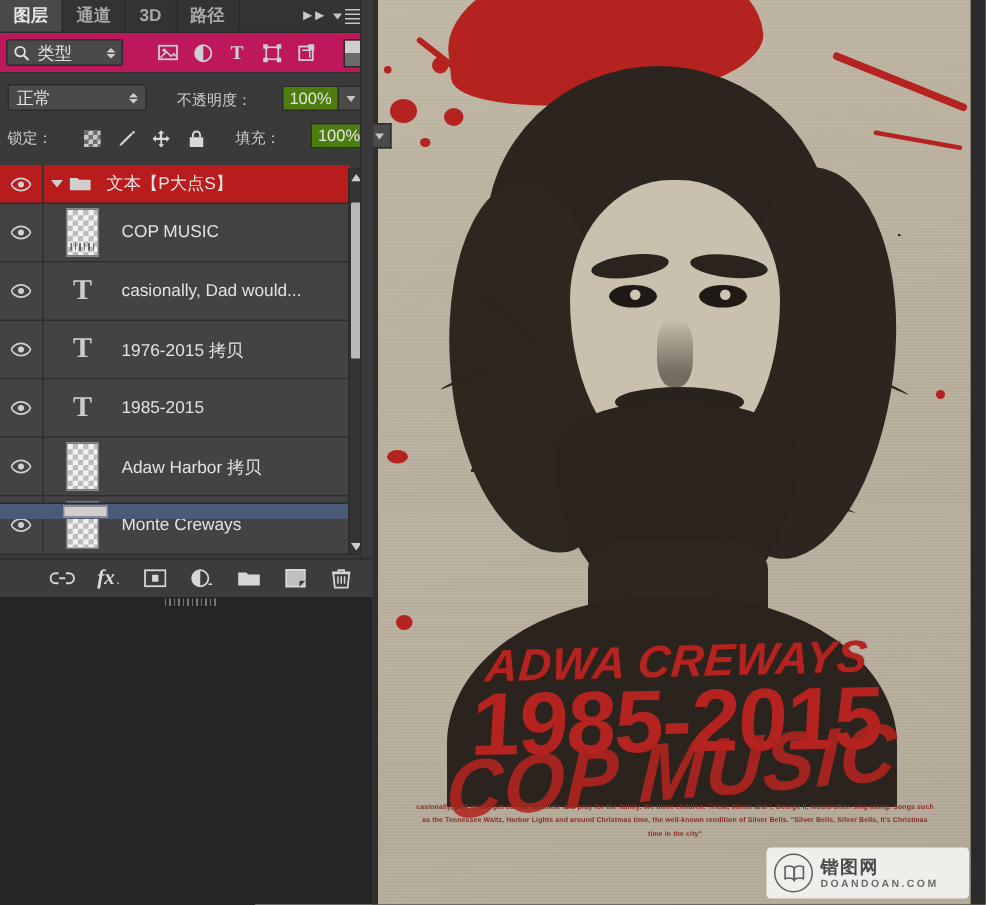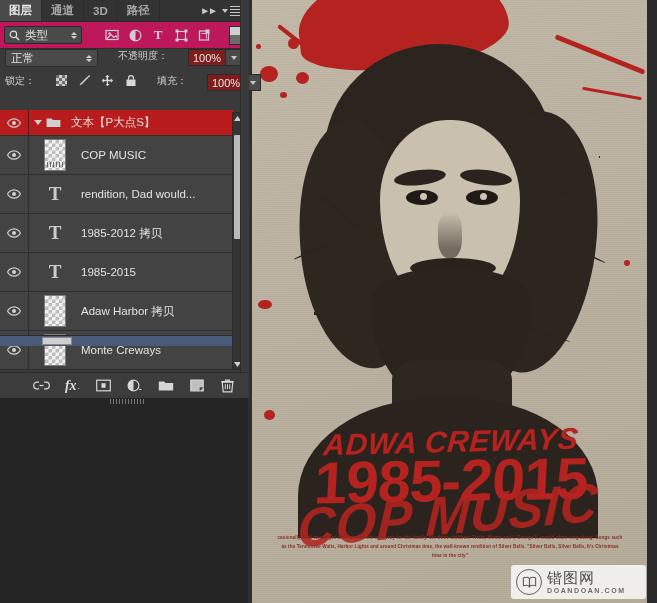--- a/index.html
+++ b/index.html
@@ -146,21 +146,21 @@
     display:flex;align-items:center;gap:5px;
     background:rgba(255,255,255,.80);border-radius:3px;padding:0 5px;
     box-sizing:border-box;
   }
   .wm-badge{
     width:24px;height:24px;border-radius:50%;
     border:1.6px solid #5f5f5f;display:flex;align-items:center;justify-content:center;
     flex:0 0 auto;
   }
   .wm-text{display:flex;flex-direction:column;line-height:1;}
-  .wm-cn{font-size:15px;font-weight:normal;color:#4a4a4a;letter-spacing:1px;}
+  .wm-cn{font-size:12px;font-weight:bold;color:#4a4a4a;letter-spacing:1px;}
   .wm-en{font-size:7px;font-weight:bold;color:#6b6b6b;letter-spacing:1.6px;margin-top:2px;}
 
   
   #layers-panel{
     position:absolute;left:0;top:0;width:248px;height:398px;
     background:#3a3a3a;
     border-right:1px solid #1d1d1d;
     box-sizing:border-box;
     color:#d4d4d4;font-size:11px;
   }
@@ -197,30 +197,30 @@
   .spin i.dn{border-top:3px solid #cfcfcf;}
   .ficons{display:flex;align-items:center;gap:9px;margin-left:6px;}
   .ficon{width:14px;height:14px;display:flex;align-items:center;justify-content:center;color:#cfcfcf;}
   .fswitch{
     margin-left:auto;width:12px;height:17px;
     background:linear-gradient(180deg,#cfcfcf 0 50%,#6b6b6b 50% 100%);
     border:1px solid #2b2b2b;
   }
 
   .blendrow,.lockrow{
-    height:25px;display:flex;align-items:flex-start;padding:0 5px;gap:20px;
+    height:25px;display:flex;align-items:flex-end;padding:0 5px;gap:20px;
     background:#3a3a3a;
   }
   .blendsel{
     width:110px;height:18px;background:#4a4a4a;border:1px solid #2b2b2b;border-radius:2px;
     display:flex;align-items:center;padding:0 5px;box-sizing:border-box;font-size:11.5px;color:#e4e4e4;
   }
   .lbl-cn{font-size:10px;color:#cfcfcf;white-space:nowrap;}
   .numfield{
-    width:38px;height:17px;background:#7f1d1d;border:1px solid #2b2b2b;
+    width:38px;height:17px;background:#4d7c0f;border:1px solid #2b2b2b;
     display:flex;align-items:center;justify-content:center;font-size:11px;color:#e4e4e4;box-sizing:border-box;
   }
   .numbtn{
     width:16px;height:17px;background:#4a4a4a;border:1px solid #2b2b2b;border-left:none;
     display:flex;align-items:center;justify-content:center;box-sizing:border-box;
   }
   .lockicons{display:flex;align-items:center;gap:10px;}
   .lockicon{width:13px;height:13px;display:flex;align-items:center;justify-content:center;color:#d8d8d8;}
   .checker-mini{
     width:11px;height:11px;
@@ -534,34 +534,34 @@
         <div class="row">
           <div class="eyecell">
             <span class="eye">
               <svg width="14" height="10" viewBox="0 0 14 10">
                   <path d="M7 .9C3.7.9 1.2 3.3.6 5c.6 1.7 3.1 4.1 6.4 4.1S12.8 6.7 13.4 5C12.8 3.3 10.3.9 7 .9z" fill="none" stroke="#d2d2d2" stroke-width="1.1"></path>
                   <circle cx="7" cy="5" r="2" fill="#d2d2d2"></circle>
                 </svg>
             </span>
           </div>
           <div class="tthumb">T</div>
-          <span class="rowlabel">rendition, Dad would...</span>
+          <span class="rowlabel">casionally, Dad would...</span>
         </div>
 
         <div class="row">
           <div class="eyecell">
             <span class="eye">
               <svg width="14" height="10" viewBox="0 0 14 10">
                   <path d="M7 .9C3.7.9 1.2 3.3.6 5c.6 1.7 3.1 4.1 6.4 4.1S12.8 6.7 13.4 5C12.8 3.3 10.3.9 7 .9z" fill="none" stroke="#d2d2d2" stroke-width="1.1"></path>
                   <circle cx="7" cy="5" r="2" fill="#d2d2d2"></circle>
                 </svg>
             </span>
           </div>
           <div class="tthumb">T</div>
-          <span class="rowlabel">1985-2012 拷贝</span>
+          <span class="rowlabel">1976-2015 拷贝</span>
         </div>
 
         <div class="row">
           <div class="eyecell">
             <span class="eye">
               <svg width="14" height="10" viewBox="0 0 14 10">
                   <path d="M7 .9C3.7.9 1.2 3.3.6 5c.6 1.7 3.1 4.1 6.4 4.1S12.8 6.7 13.4 5C12.8 3.3 10.3.9 7 .9z" fill="none" stroke="#d2d2d2" stroke-width="1.1"></path>
                   <circle cx="7" cy="5" r="2" fill="#d2d2d2"></circle>
                 </svg>
             </span>

